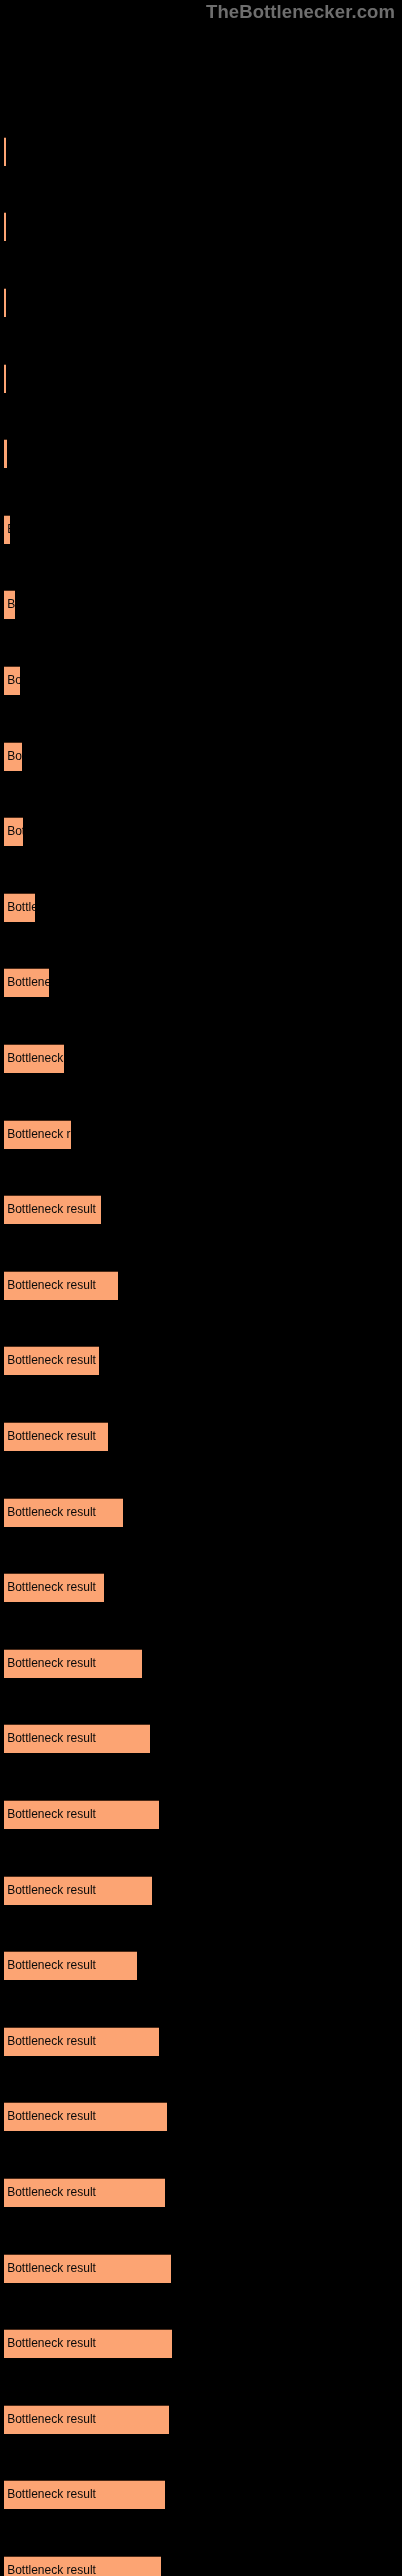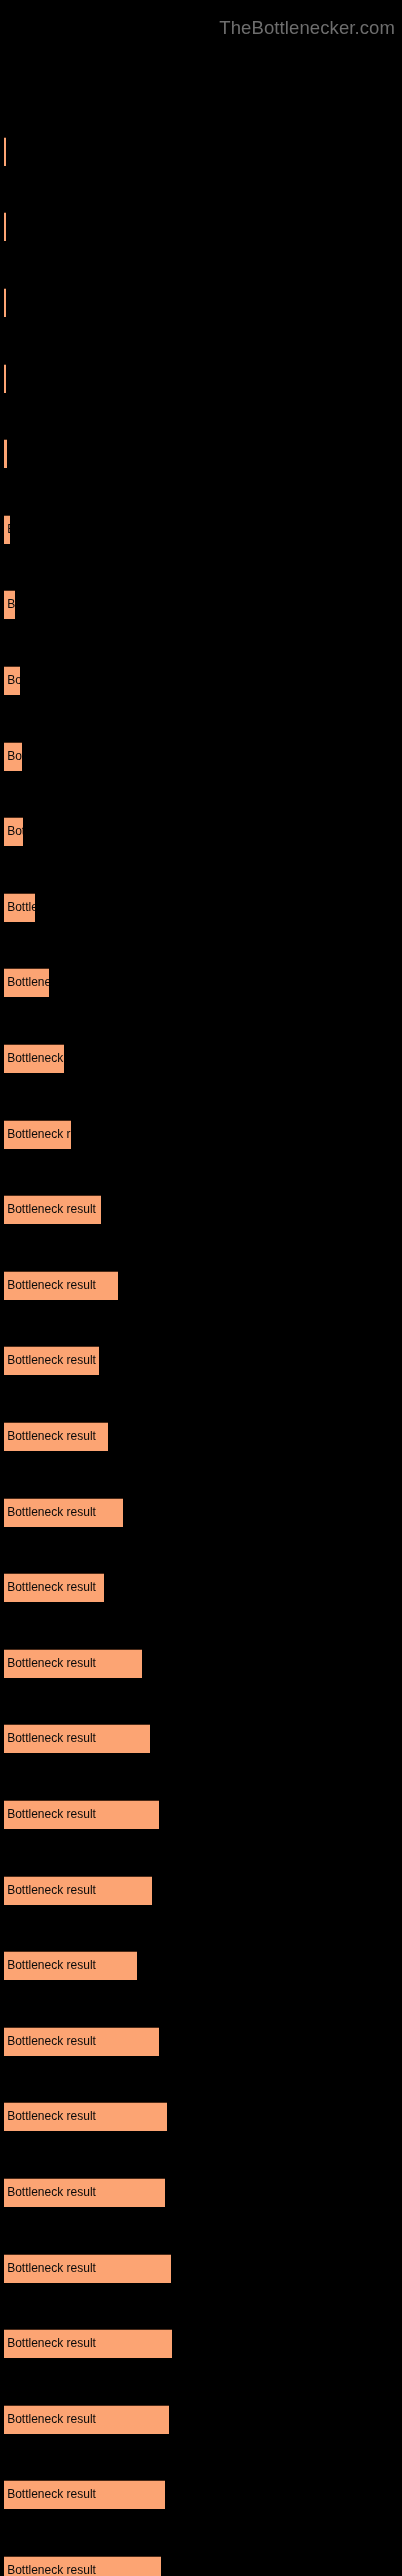--- a/index.html
+++ b/index.html
@@ -19,28 +19,29 @@
   #page {
     position: relative;
     width: 403px;
     height: 2576px;
     background: #000000;
   }
 
   
   .watermark {
     position: absolute;
-    top: 16px;
+    top: 0px;
     right: 8px;
     font-size: 18.5px;
     line-height: 24px;
     color: #6e6e6e;
     letter-spacing: 0.1px;
     white-space: nowrap;
     font-family: "Liberation Sans", sans-serif;
+    font-weight: bold;
   }
 
   
   .plot {
     position: absolute;
     left: 0;
     top: 0;
     width: 403px;
     height: 2576px;
   }

